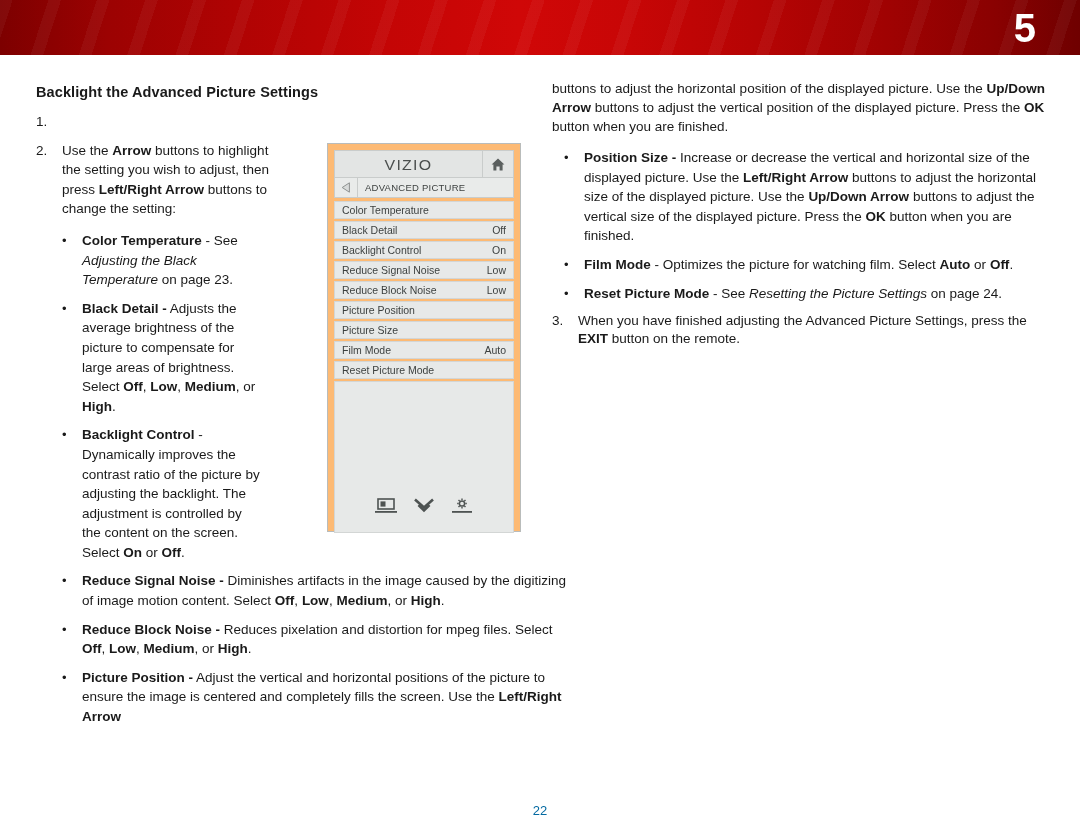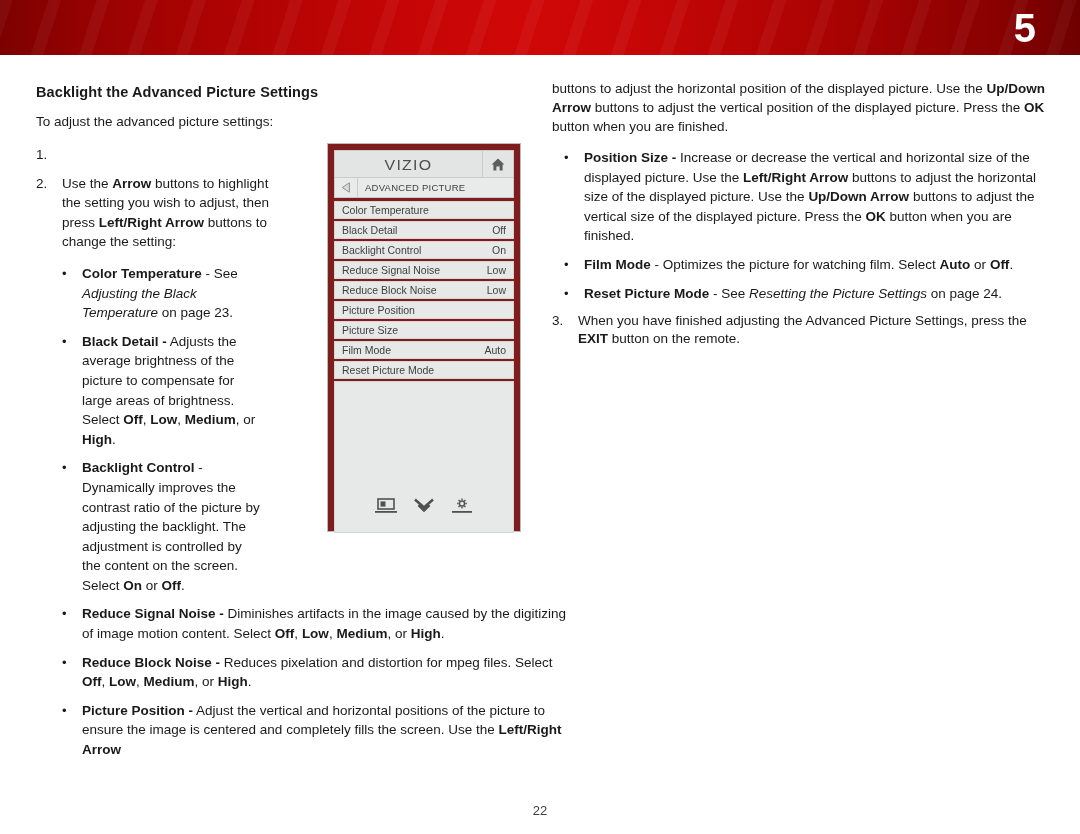--- a/index.html
+++ b/index.html
@@ -139,21 +139,21 @@
   b { font-weight: bold; }
   i { font-style: italic; }
 
   
   .tv-menu {
     position: absolute;
     left: 327px;
     top: 88px;
     width: 194px;
     height: 389px;
-    background: #7f1d1d;
+    background: #fdba74;
     border: 1px solid #b9bcbb;
     box-sizing: border-box;
   }
   .tv-menu-inner {
     position: absolute;
     left: 6px;
     top: 6px;
     right: 6px;
     bottom: 6px;
   }
@@ -246,36 +246,35 @@
   .tv-footer .ficon { display: block; }
 
   
   .page-number {
     position: absolute;
     left: 0;
     width: 1080px;
     bottom: 16px;
     text-align: center;
     font-size: 13px;
-    color: #404040;
+    color: #0369a1;
   }
 </style>
 </head>
 <body>
 
 <div class="header-band">
   <div class="chapter-number">5</div>
 </div>
 
 <div class="page-body">
 
   <div class="col-left">
 
     <h1 class="section-title">Backlight the Advanced Picture Settings</h1>
-    <p class="intro">To adjust the advanced picture settings:</p>
 
     <div class="step narrow">
       <div class="num">1.</div>
     </div>
 
     <div class="step narrow">
       <div class="num">2.</div>
       <div class="body">Use the <b>Arrow</b> buttons to highlight the setting you wish to adjust, then press <b>Left/Right Arrow</b> buttons to change the setting:</div>
     </div>
 

